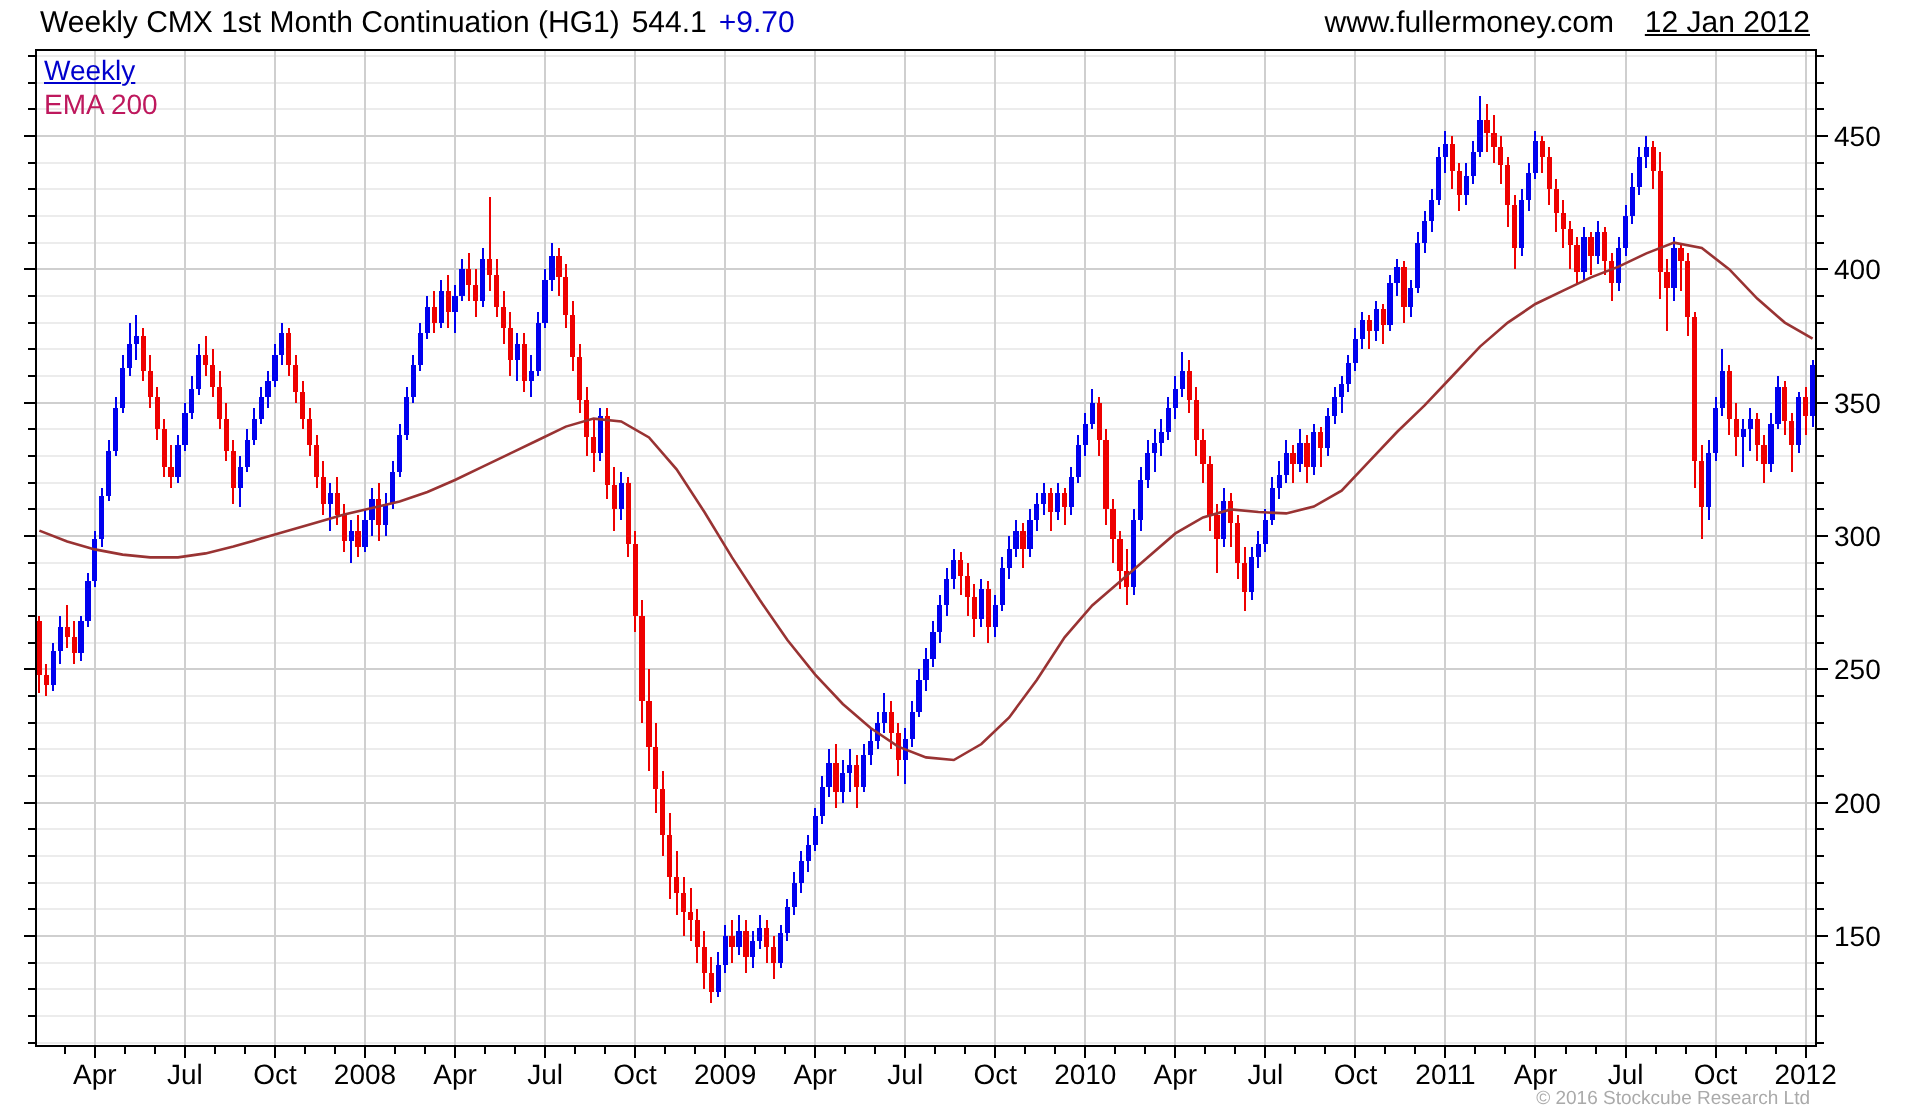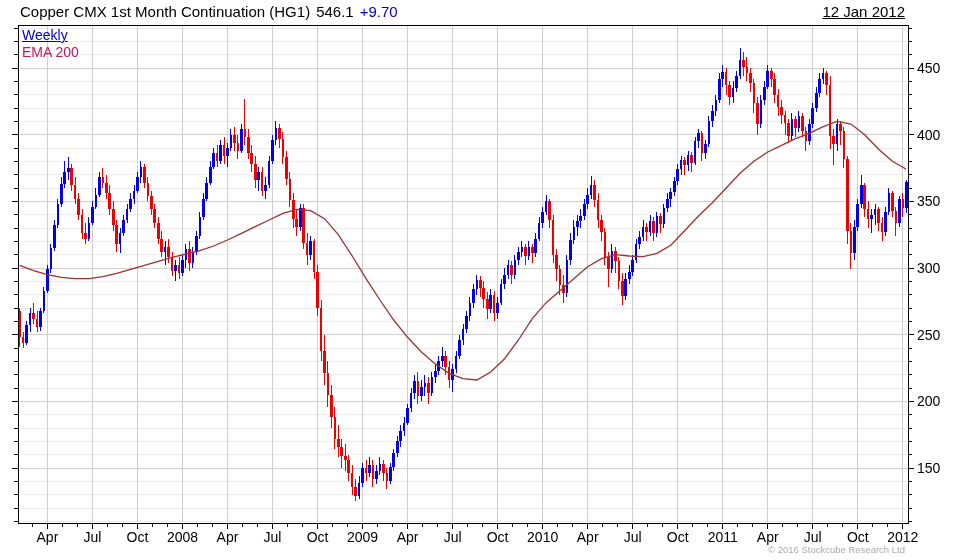--- a/index.html
+++ b/index.html
@@ -12,22 +12,23 @@
   .legend{position:absolute;left:22px;top:27px;font-size:14px;line-height:17px;}
   .copyright{position:absolute;right:55px;top:544px;font-size:9.5px;color:#aaaaaa;}
   svg{position:absolute;left:0;top:0;}
   svg text{font-family:"Liberation Sans","DejaVu Sans",sans-serif;}
 </style>
 </head>
 <body>
 
 <div class="page">
   <div class="hdr-title">
-    <span>Copper CMX 1st Month Continuation (HG1)</span><span>546.1</span><span style="color: rgb(0, 0, 204);">+9.70</span>
+    <span>Weekly CMX 1st Month Continuation (HG1)</span><span>544.1</span><span style="color: rgb(0, 0, 204);">+9.70</span>
   </div>
+  <div class="hdr-site">www.fullermoney.com</div>
   <div class="hdr-date">12 Jan 2012</div>
 
   <svg id="chart" width="960" height="560">
       <g shape-rendering="crispEdges">
         <line x1="18" y1="521.3333333333333" x2="908" y2="521.3333333333333" stroke="#ececec" stroke-width="1"></line>
         <line x1="18" y1="508" x2="908" y2="508" stroke="#ececec" stroke-width="1"></line>
         <line x1="18" y1="494.6666666666667" x2="908" y2="494.6666666666667" stroke="#ececec" stroke-width="1"></line>
         <line x1="18" y1="481.3333333333333" x2="908" y2="481.3333333333333" stroke="#ececec" stroke-width="1"></line>
         <line x1="18" y1="454.6666666666667" x2="908" y2="454.6666666666667" stroke="#ececec" stroke-width="1"></line>
         <line x1="18" y1="441.3333333333333" x2="908" y2="441.3333333333333" stroke="#ececec" stroke-width="1"></line>

